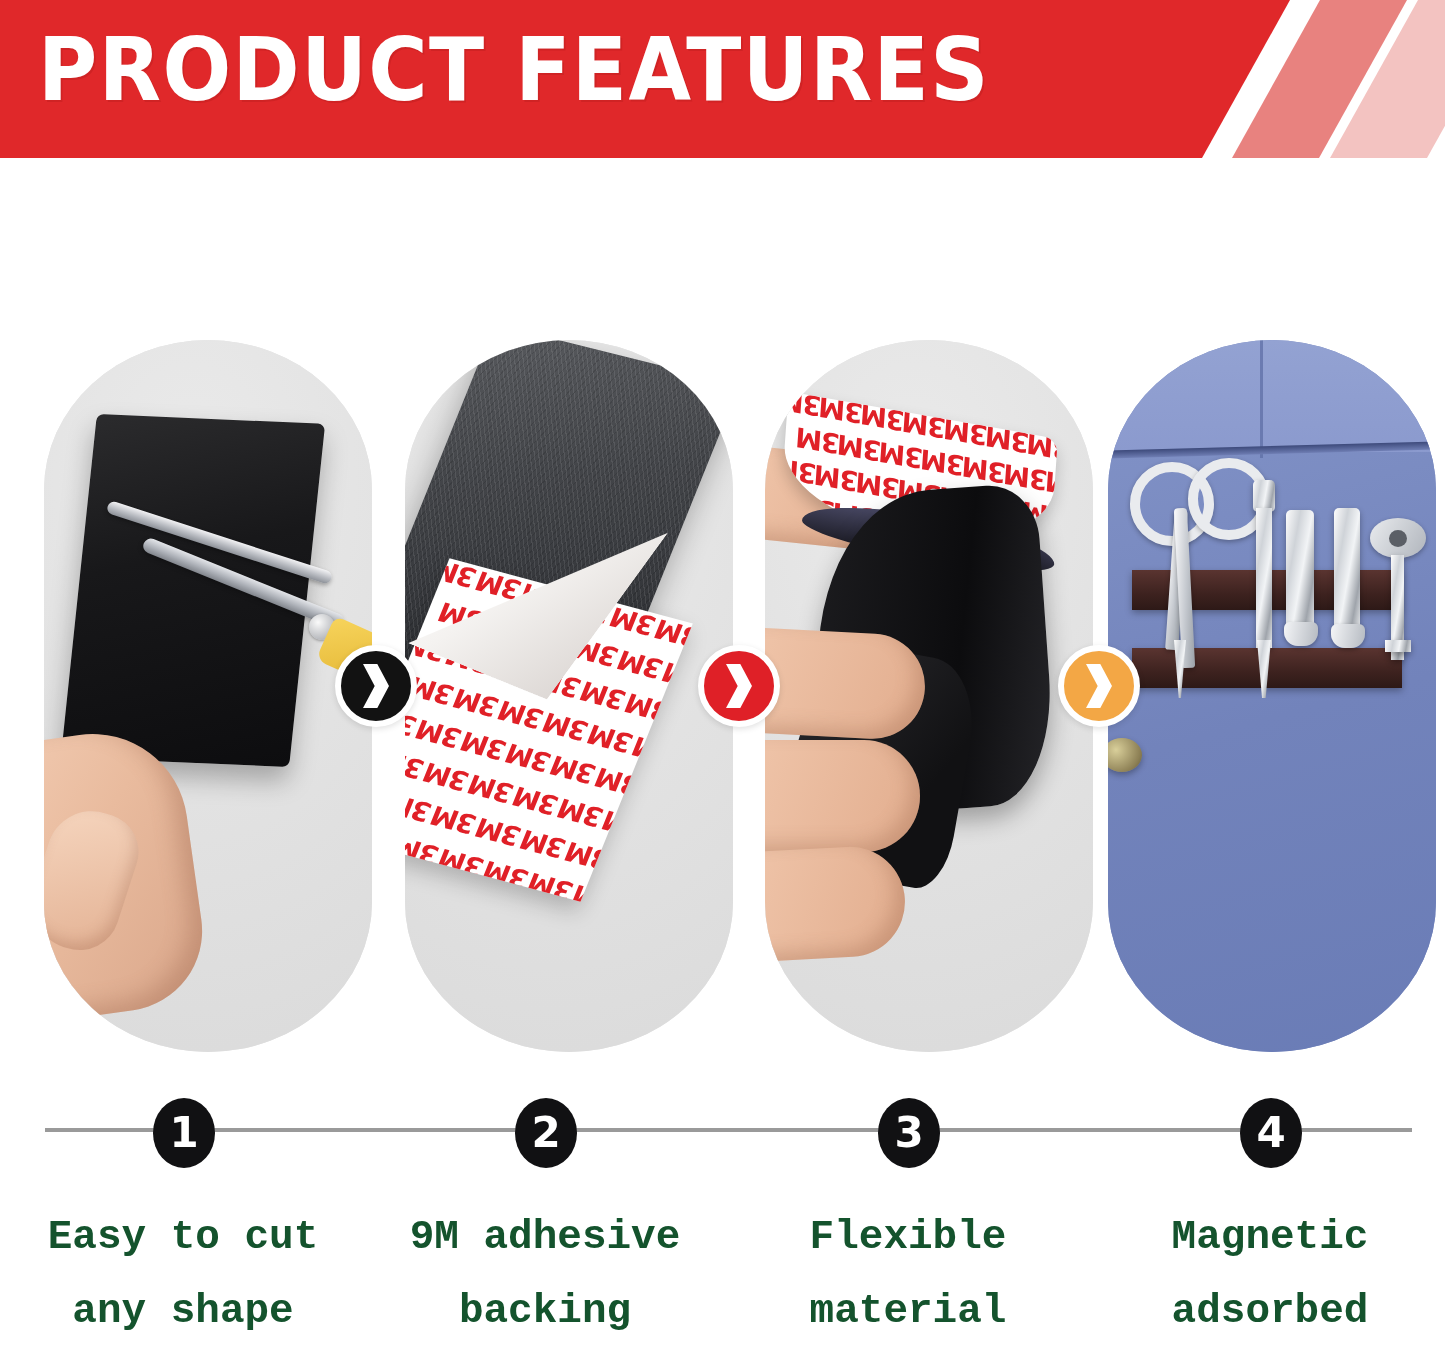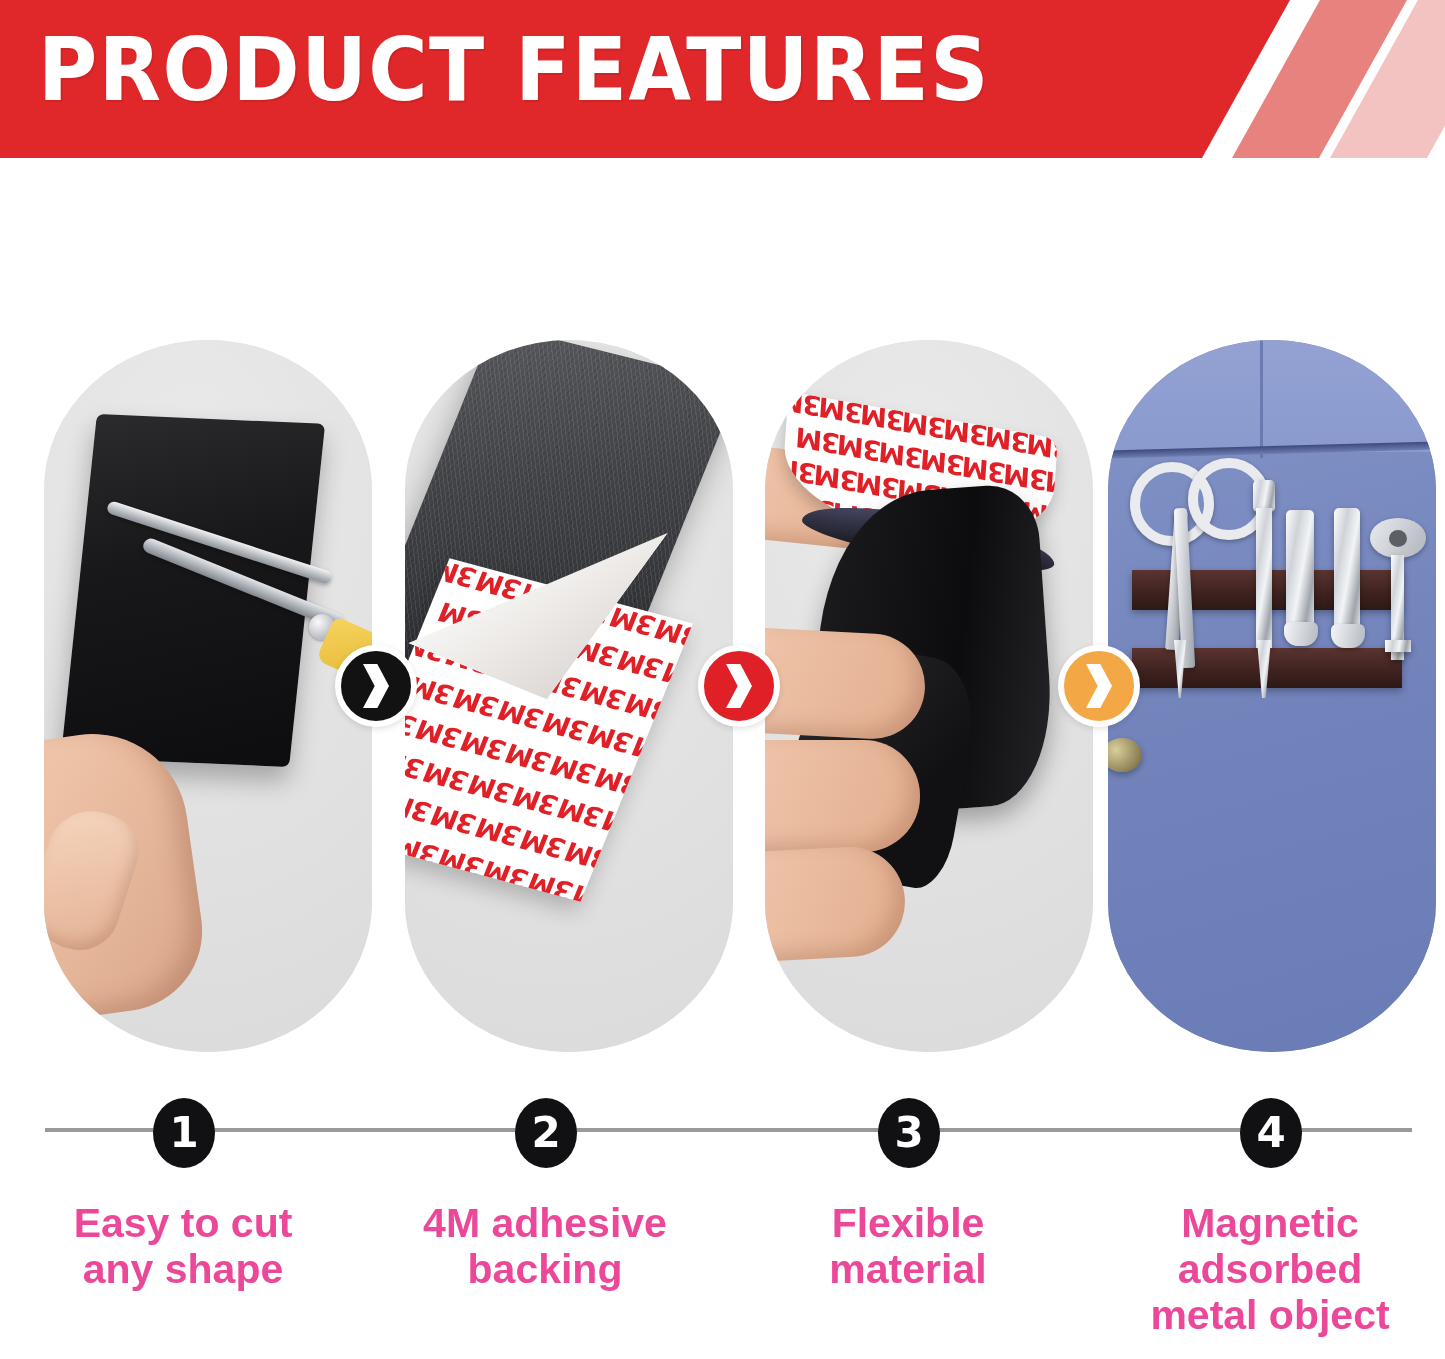--- a/index.html
+++ b/index.html
@@ -164,22 +164,22 @@
   .step.st1{left:3px;}
   .step.st2{left:365px;}
   .step.st3{left:728px;}
   .step.st4{left:1090px;}
   .step-badge{position:absolute;left:150px;top:38px;width:62px;height:70px;
       border-radius:50%;background:#111113;color:#fff;
       display:flex;align-items:center;justify-content:center;
       font-size:42px;font-weight:bold;line-height:1;
       font-family:"DejaVu Sans","Liberation Sans",sans-serif;}
   .step-caption{position:absolute;left:0;top:140px;width:360px;text-align:center;
-      color:#ec4899;font-size:41px;line-height:46px;font-weight:bold;
-      font-family:Liberation Sans, sans-serif;
+      color:#14532d;font-size:41px;line-height:74px;font-weight:bold;
+      font-family:Liberation Mono, monospace;
       white-space:pre-line;}
 </style>
 </head>
 <body>
 
 <div id="header-banner">
   <div class="band band-red"></div>
   <div class="band band-pink1"></div>
   <div class="band band-pink2"></div>
   <div id="page-title">PRODUCT FEATURES</div>
@@ -340,21 +340,21 @@
 <div id="steps">
   <div id="step-line"></div>
 
   <div class="step st1">
     <div class="step-badge">1</div>
     <div class="step-caption">Easy to cut
 any shape</div>
   </div>
   <div class="step st2">
     <div class="step-badge">2</div>
-    <div class="step-caption">4M adhesive
+    <div class="step-caption">9M adhesive
 backing</div>
   </div>
   <div class="step st3">
     <div class="step-badge">3</div>
     <div class="step-caption">Flexible
 material</div>
   </div>
   <div class="step st4">
     <div class="step-badge">4</div>
     <div class="step-caption">Magnetic

